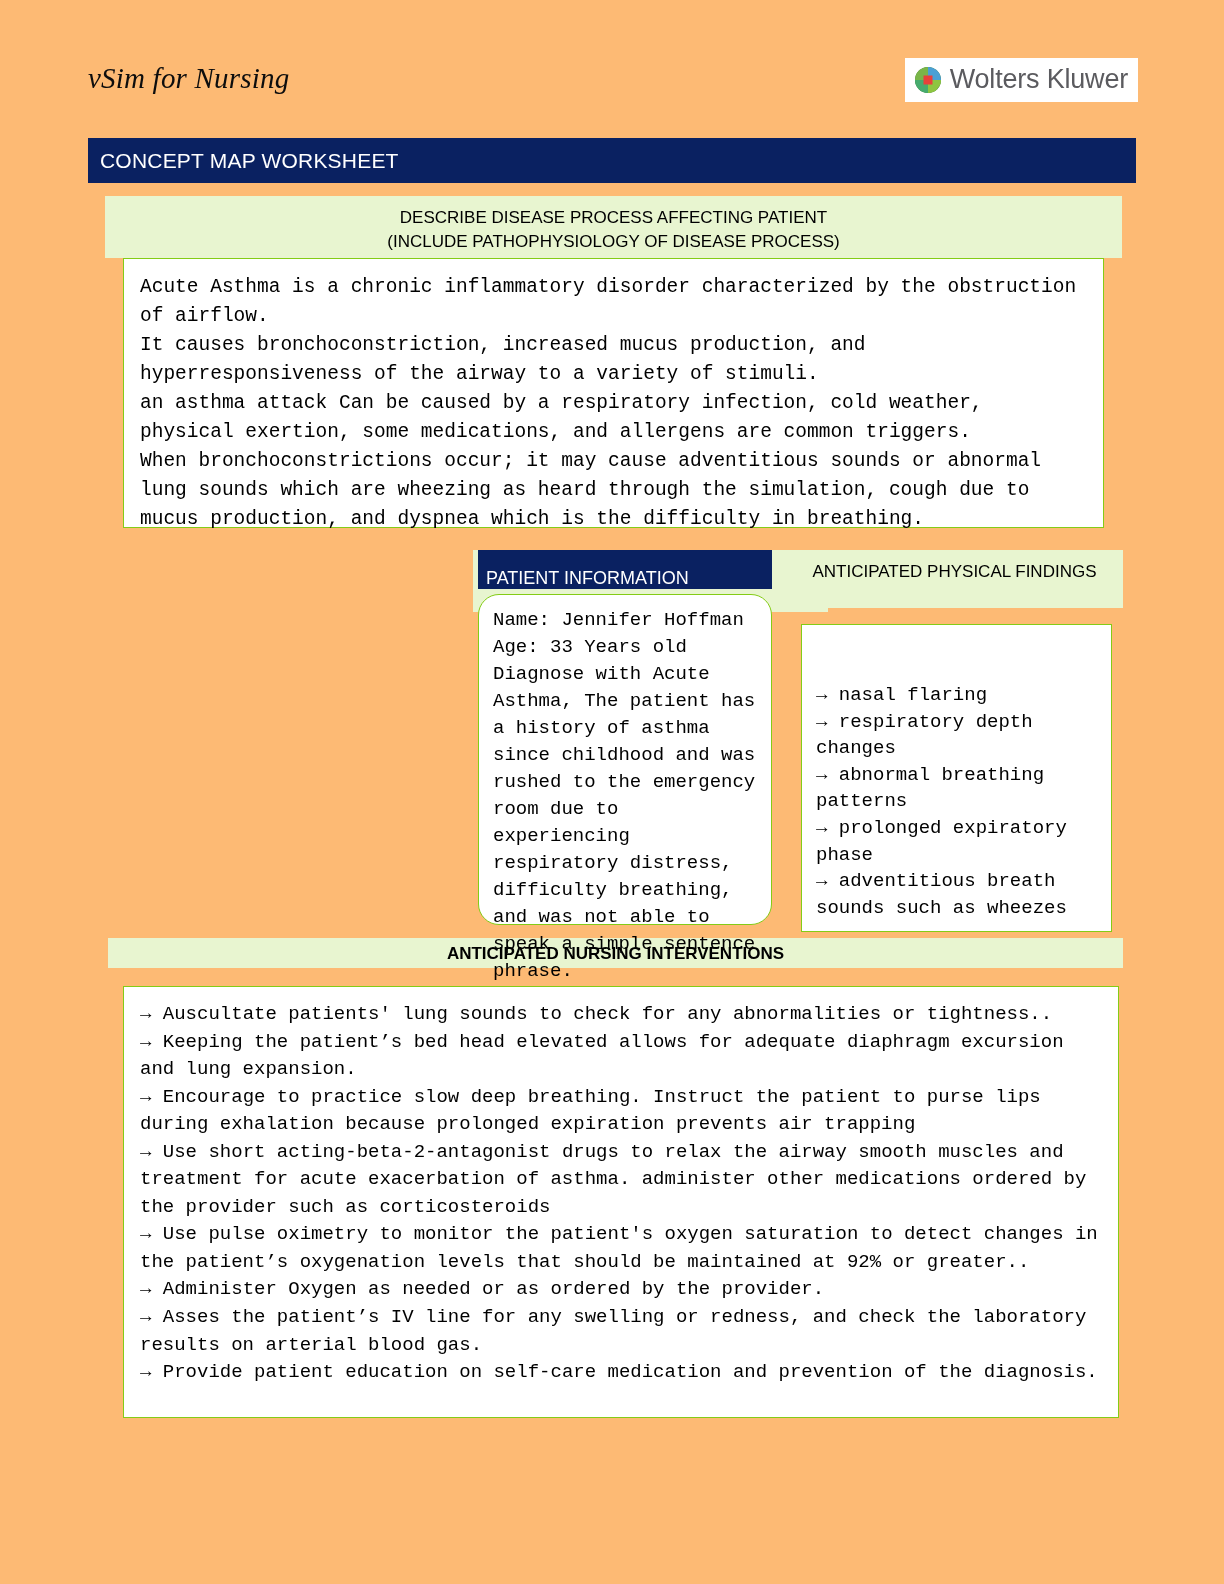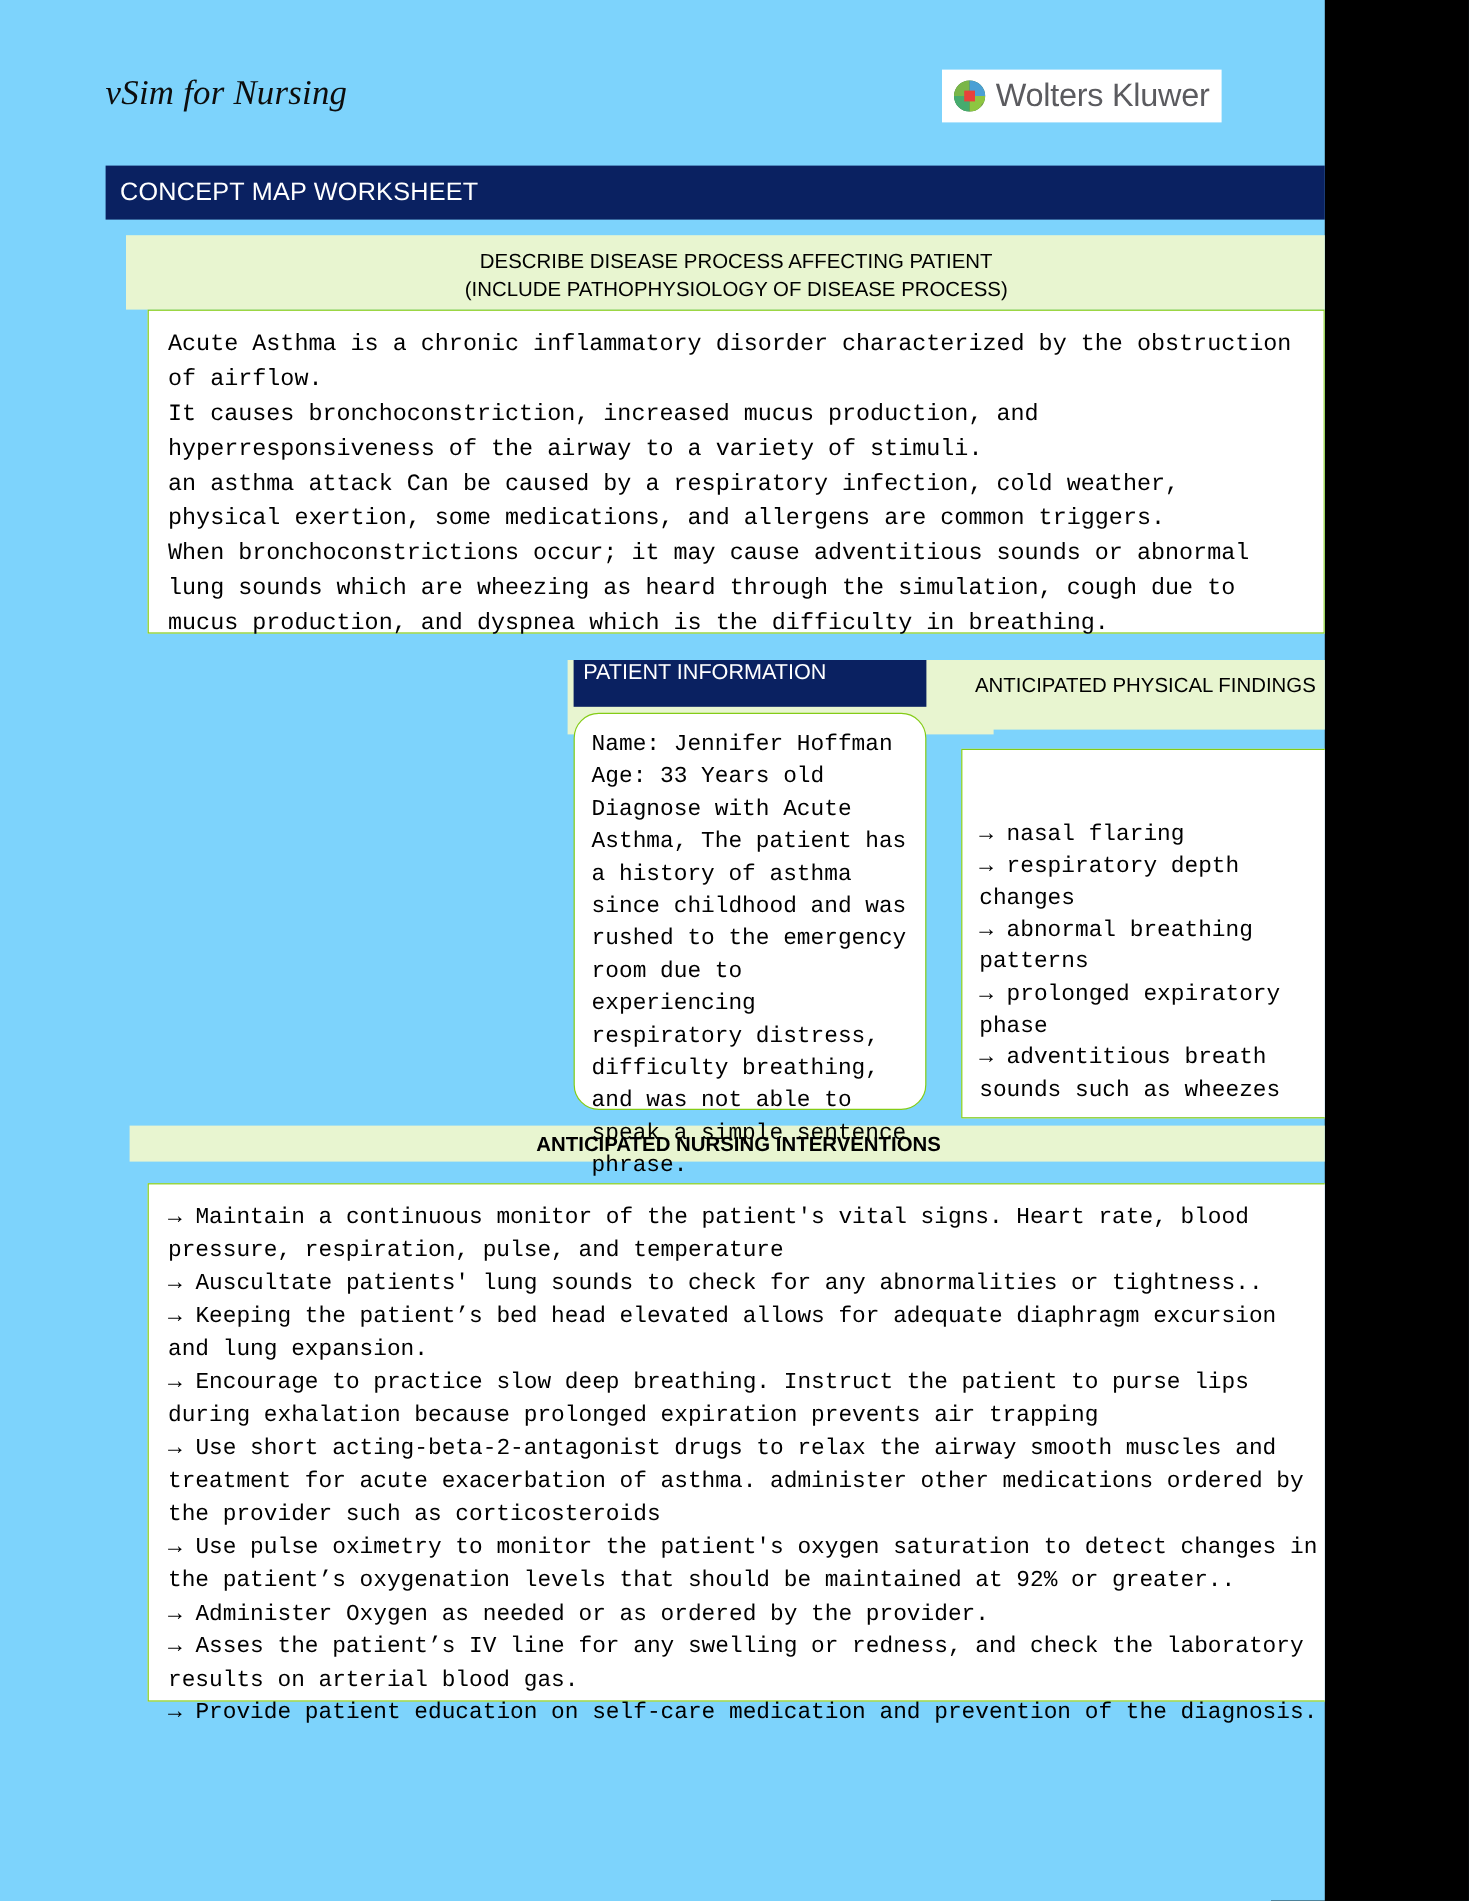--- a/index.html
+++ b/index.html
@@ -6,23 +6,23 @@
 
   html, body {
     width: 1224px;
     height: 1584px;
     background: #000000;
     font-family: "Liberation Sans", sans-serif;
   }
 
   .page {
     position: relative;
-    width: 1104px;
+    width: 1224px;
     height: 1584px;
-    background: #7dd3fc;
+    background: #fdba74;
     overflow: hidden;
   }
 
   
   .brand-left {
     position: absolute;
     left: 88px;
     top: 62px;
     font-family: "Liberation Serif", serif;
     font-style: italic;
@@ -132,21 +132,21 @@
 
   
   #pi-bar {
     position: absolute;
     left: 478px;
     top: 550px;
     width: 294px;
     height: 39px;
     background: #0a2161;
     display: flex;
-    align-items: flex-start;
+    align-items: flex-end;
     z-index: 5;
   }
   #pi-bar .txt {
     color: #ffffff;
     font-size: 18px;
     padding-left: 8px;
     white-space: nowrap;
   }
 
   
@@ -232,21 +232,20 @@
         <p class="arrow-line"><span>→ </span><span>adventitious breath sounds such as wheezes</span></p>
       </div>
   </div>
 
   <div class="green-head" id="ani-head">
     <div>ANTICIPATED NURSING INTERVENTIONS</div>
   </div>
 
   <div class="wbox" id="ani-box">
     <div class="inner" id="ani-list">
-        <p class="arrow-line"><span>→ </span><span>Maintain a continuous monitor of the patient's vital signs. Heart rate, blood pressure, respiration, pulse, and temperature</span></p>
         <p class="arrow-line"><span>→ </span><span>Auscultate patients' lung sounds to check for any abnormalities or tightness..</span></p>
         <p class="arrow-line"><span>→ </span><span>Keeping the patient’s bed head elevated allows for adequate diaphragm excursion and lung expansion.</span></p>
         <p class="arrow-line"><span>→ </span><span>Encourage to practice slow deep breathing. Instruct the patient to purse lips during exhalation because prolonged expiration prevents air trapping</span></p>
         <p class="arrow-line"><span>→ </span><span>Use short acting-beta-2-antagonist drugs to relax the airway smooth muscles and treatment for acute exacerbation of asthma. administer other medications ordered by the provider such as corticosteroids</span></p>
         <p class="arrow-line"><span>→ </span><span>Use pulse oximetry to monitor the patient's oxygen saturation to detect changes in the patient’s oxygenation levels that should be maintained at 92% or greater..</span></p>
         <p class="arrow-line"><span>→ </span><span>Administer Oxygen as needed or as ordered by the provider.</span></p>
         <p class="arrow-line"><span>→ </span><span>Asses the patient’s IV line for any swelling or redness, and check the laboratory results on arterial blood gas.</span></p>
         <p class="arrow-line"><span>→ </span><span>Provide patient education on self-care medication and prevention of the diagnosis.</span></p>
       </div>
   </div>

